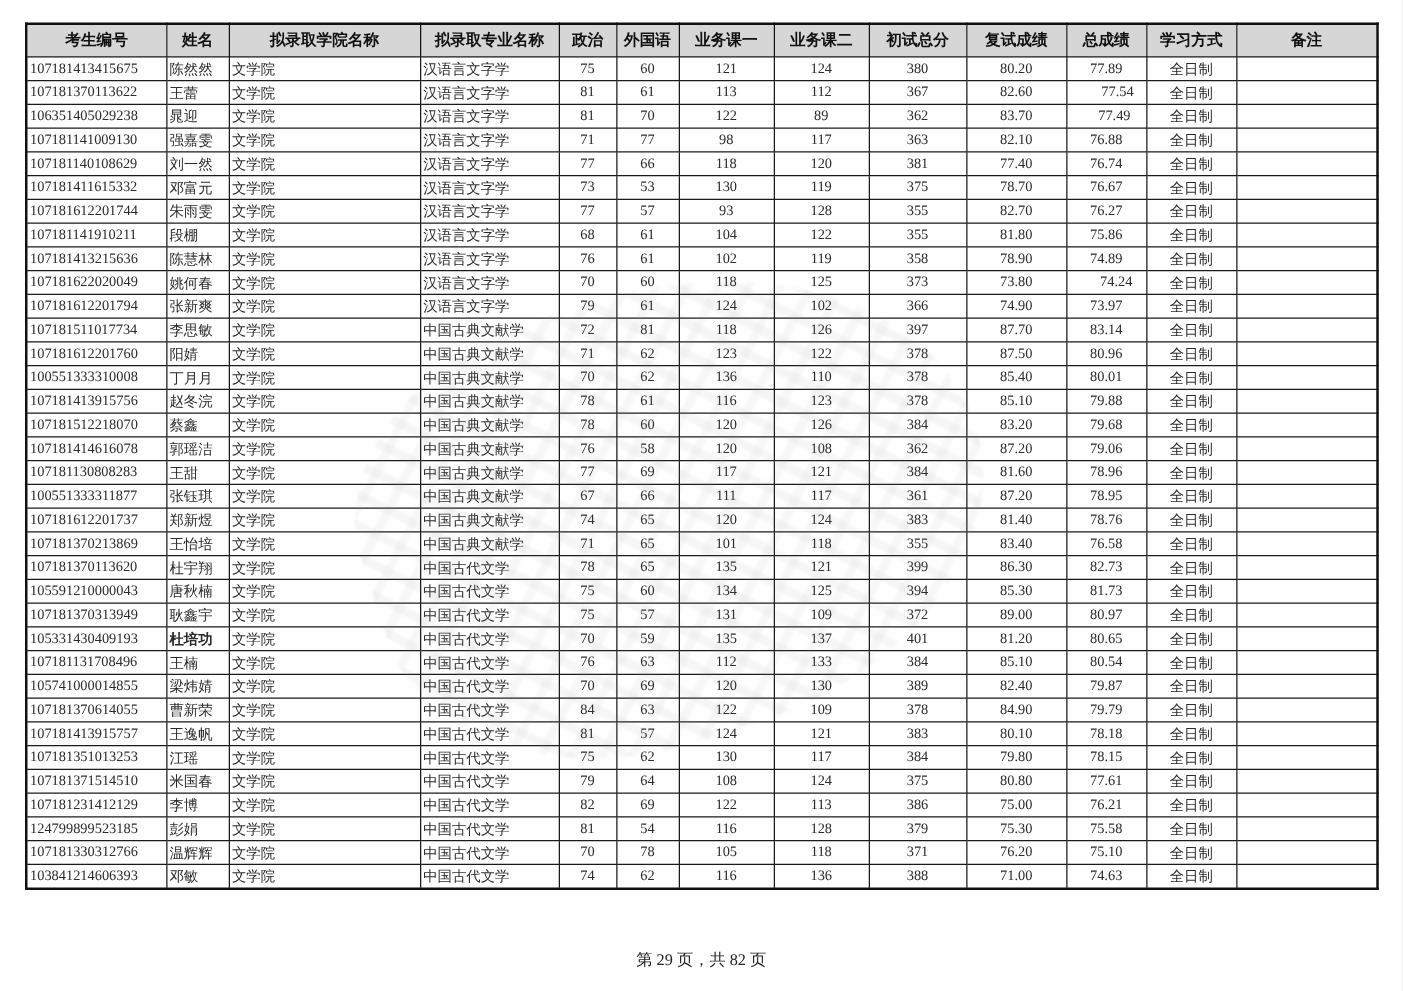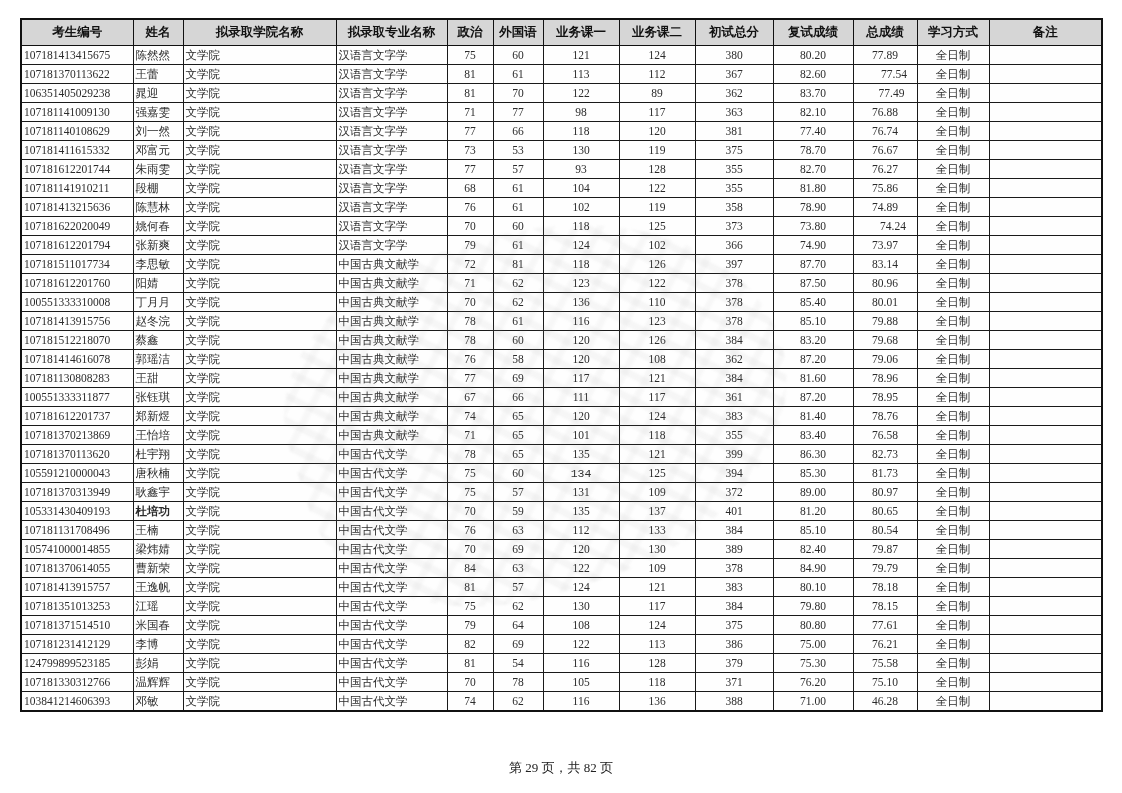--- a/index.html
+++ b/index.html
@@ -431,21 +431,21 @@
           <td class="C" style="border-color: rgb(26, 26, 26);">全日制</td>
           <td class="C" style="border-color: rgb(26, 26, 26);"></td>
         </tr>
         <tr>
           <td class="L" style="border-color: rgb(26, 26, 26);">105591210000043</td>
           <td class="L" style="border-color: rgb(26, 26, 26);">唐秋楠</td>
           <td class="L" style="border-color: rgb(26, 26, 26);">文学院</td>
           <td class="L" style="border-color: rgb(26, 26, 26);">中国古代文学</td>
           <td class="C" style="border-color: rgb(26, 26, 26);">75</td>
           <td class="C" style="border-color: rgb(26, 26, 26);">60</td>
-          <td class="C" style="border-color: rgb(26, 26, 26); font-family: Liberation Mono, monospace;">134</td>
+          <td class="C" style="border-color: rgb(26, 26, 26);">134</td>
           <td class="C" style="border-color: rgb(26, 26, 26);">125</td>
           <td class="C" style="border-color: rgb(26, 26, 26); margin-top: 28px;">394</td>
           <td class="C" style="border-color: rgb(26, 26, 26);">85.30</td>
           <td class="C" style="border-color: rgb(26, 26, 26);">81.73</td>
           <td class="C" style="border-color: rgb(26, 26, 26);">全日制</td>
           <td class="C" style="border-color: rgb(26, 26, 26);"></td>
         </tr>
         <tr>
           <td class="L" style="border-color: rgb(26, 26, 26);">107181370313949</td>
           <td class="L" style="border-color: rgb(26, 26, 26);">耿鑫宇</td>
@@ -615,21 +615,21 @@
           <td class="L" style="border-color: rgb(26, 26, 26);">103841214606393</td>
           <td class="L" style="border-color: rgb(26, 26, 26);">邓敏</td>
           <td class="L" style="border-color: rgb(26, 26, 26);">文学院</td>
           <td class="L" style="border-color: rgb(26, 26, 26);">中国古代文学</td>
           <td class="C" style="border-color: rgb(26, 26, 26);">74</td>
           <td class="C" style="border-color: rgb(26, 26, 26);">62</td>
           <td class="C" style="border-color: rgb(26, 26, 26);">116</td>
           <td class="C" style="border-color: rgb(26, 26, 26);">136</td>
           <td class="C" style="border-color: rgb(26, 26, 26);">388</td>
           <td class="C" style="border-color: rgb(26, 26, 26);">71.00</td>
-          <td class="C" style="border-color: rgb(26, 26, 26);">46.28</td>
+          <td class="C" style="border-color: rgb(26, 26, 26);">74.63</td>
           <td class="C" style="border-color: rgb(26, 26, 26);">全日制</td>
           <td class="C" style="border-color: rgb(26, 26, 26);"></td>
         </tr>
       </tbody>
   </table>
   <div class="watermark"></div>
   <div class="footer">第 29 页，共 82 页</div>
 </div>
 
 </body></html>

